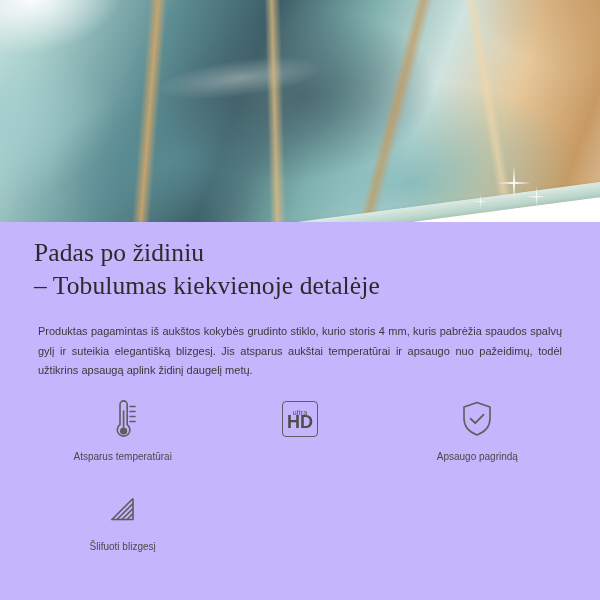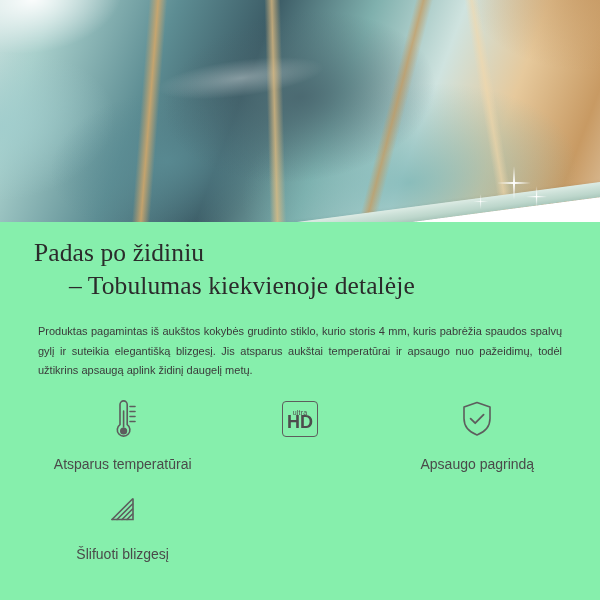--- a/index.html
+++ b/index.html
@@ -10,21 +10,21 @@
     width: 600px;
     height: 600px;
     background: #ffffff;
     font-family: "Liberation Sans", sans-serif;
     overflow: hidden;
   }
   .page {
     position: relative;
     width: 600px;
     height: 600px;
-    background: #86efac;
+    background: #c4b5fd;
     overflow: hidden;
   }
 
   
   .hero {
     position: relative;
     width: 600px;
     height: 222px;
     overflow: hidden;
     background: #ffffff;
@@ -121,21 +121,21 @@
   .title {
     margin: 0;
     padding: 14px 34px 0 34px;
     font-family: "Liberation Serif", serif;
     font-weight: 400;
     font-size: 25.5px;
     line-height: 33px;
     color: #2b2b2b;
     letter-spacing: 0.1px;
   }
-  .title .l2 { display: block; margin-left: 35px; }
+  .title .l2 { display: block; }
 
   .body-copy {
     margin: 4px;
     padding: 16px 34px 0 34px;
     font-size: 11px;
     line-height: 19.5px;
     color: #3a3a3a;
     text-align: justify;
     text-justify: inter-word;
   }
@@ -157,22 +157,22 @@
     align-items: center;
     justify-content: flex-start;
   }
   .feature .ico {
     height: 46px;
     display: flex;
     align-items: center;
     justify-content: center;
   }
   .feature .cap {
-    margin-top: 16px;
-    font-size: 14px;
+    margin-top: 8px;
+    font-size: 10px;
     color: #4a4a4a;
     text-align: left;
     line-height: 13px;
   }
   .ultrahd {
     width: 34px;
     height: 34px;
     border: 1.6px solid #5d5d5d;
     border-radius: 4px;
     display: flex;

